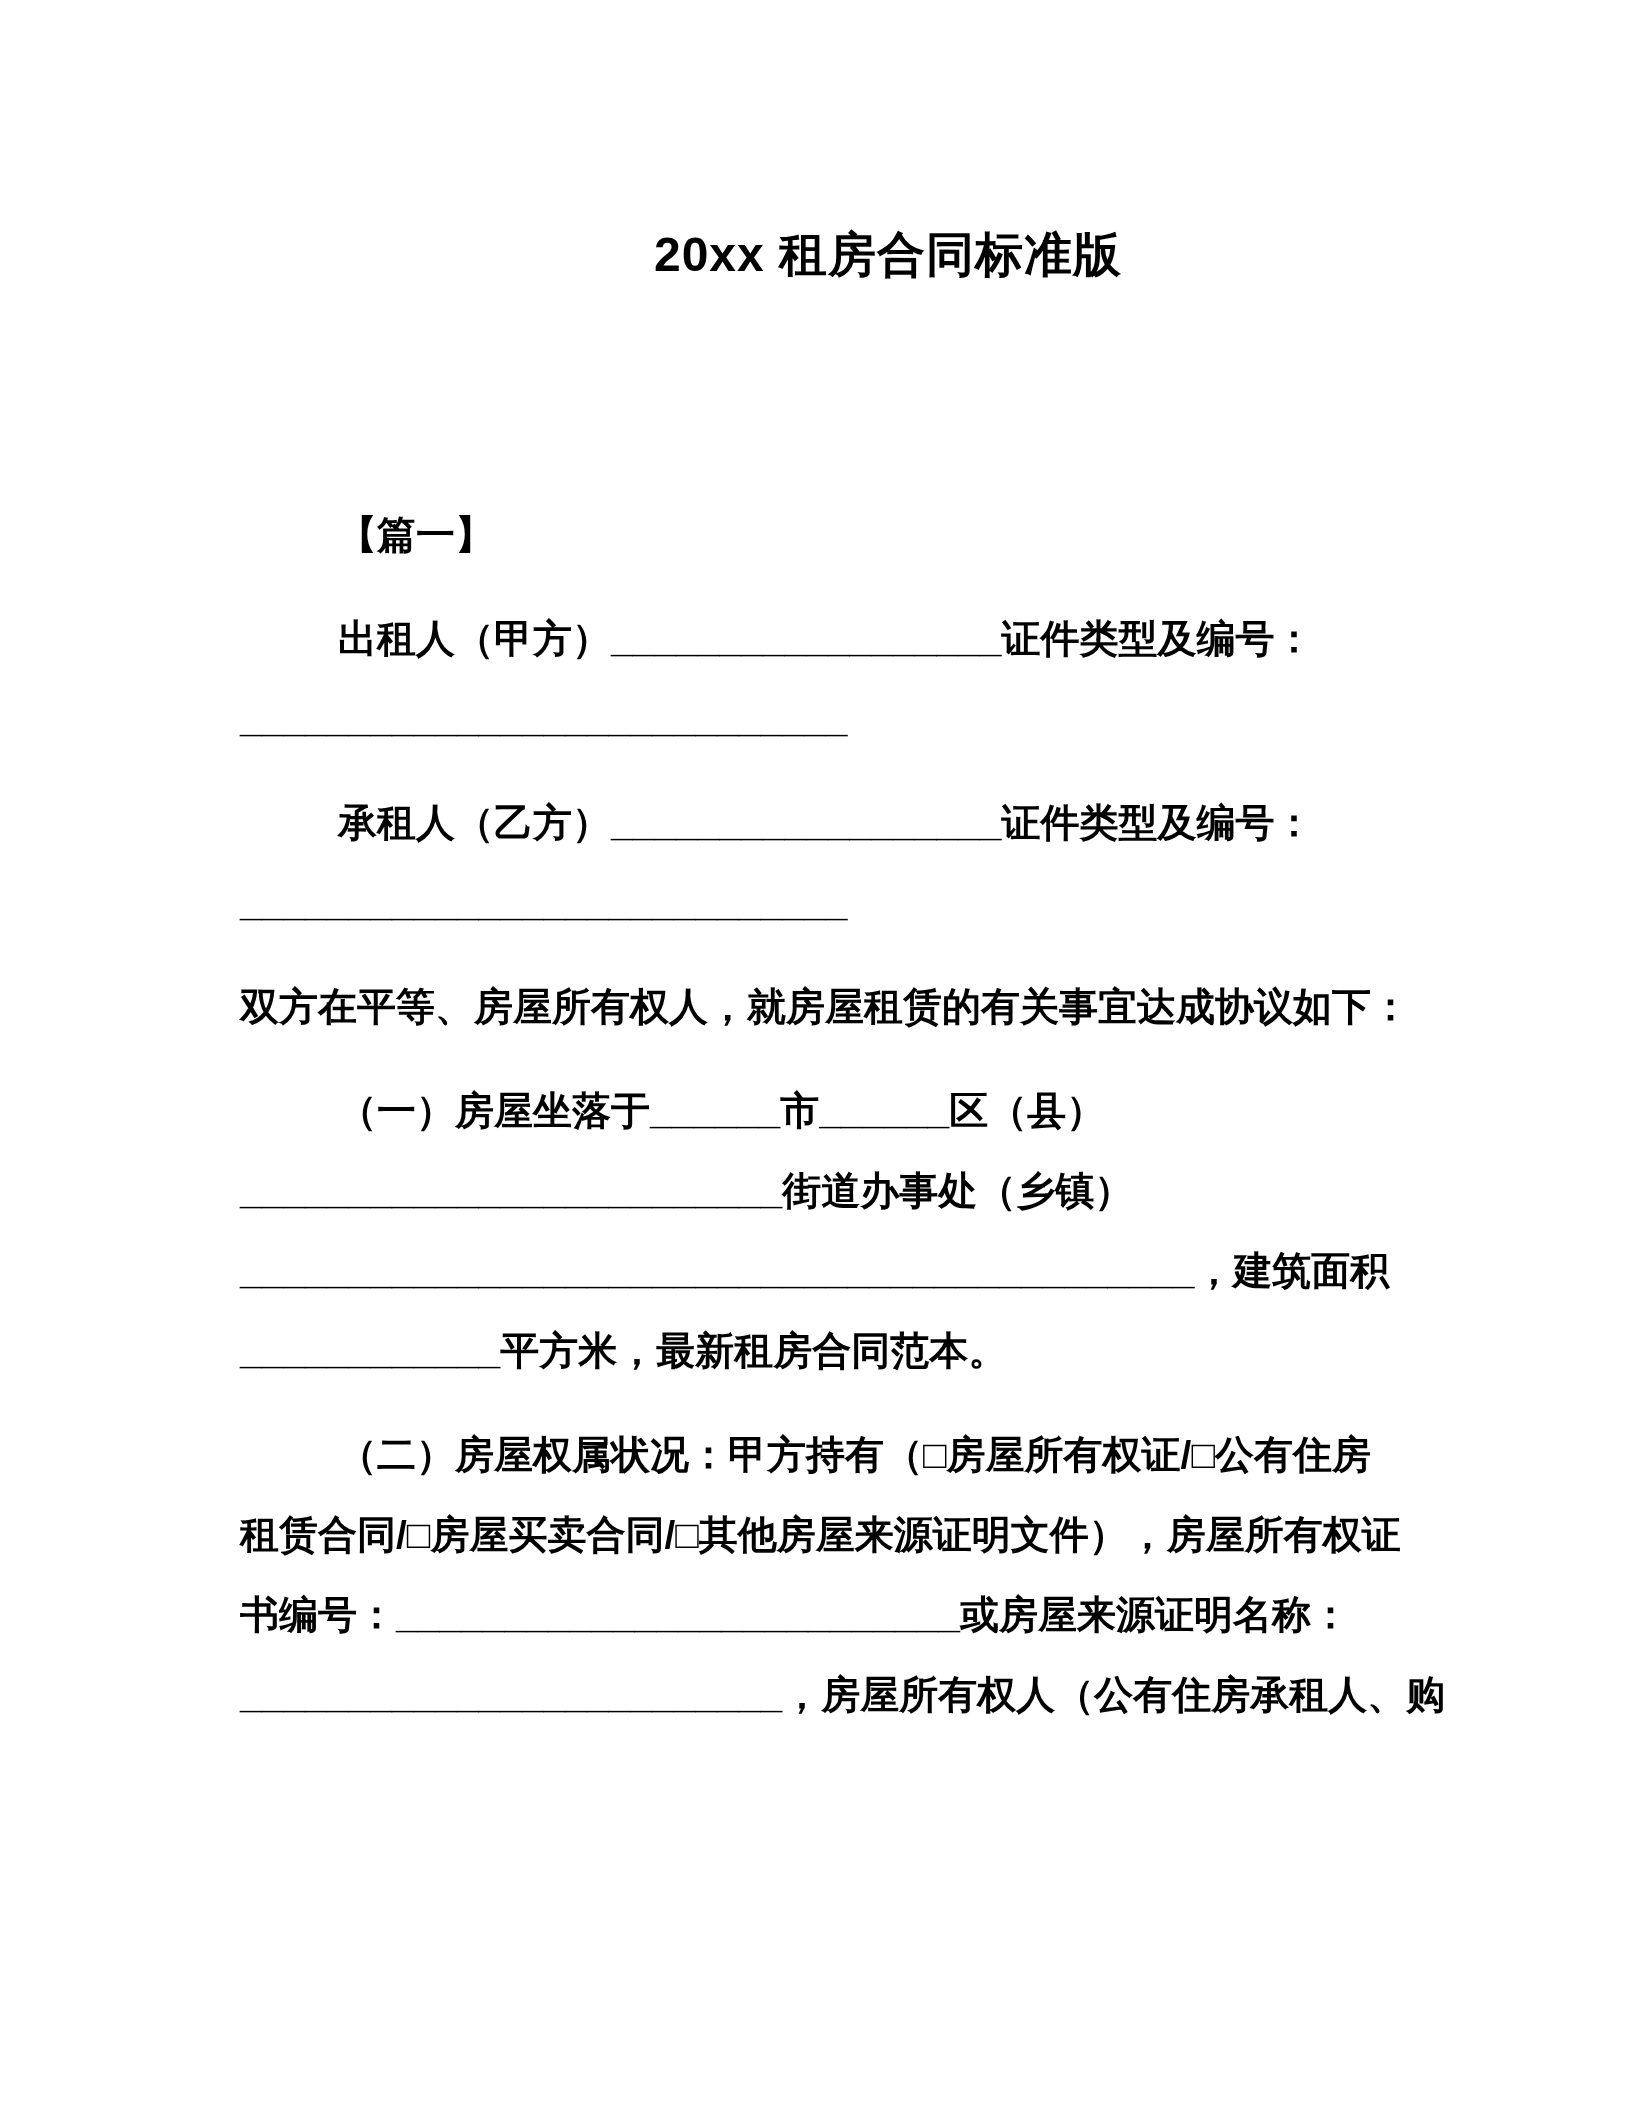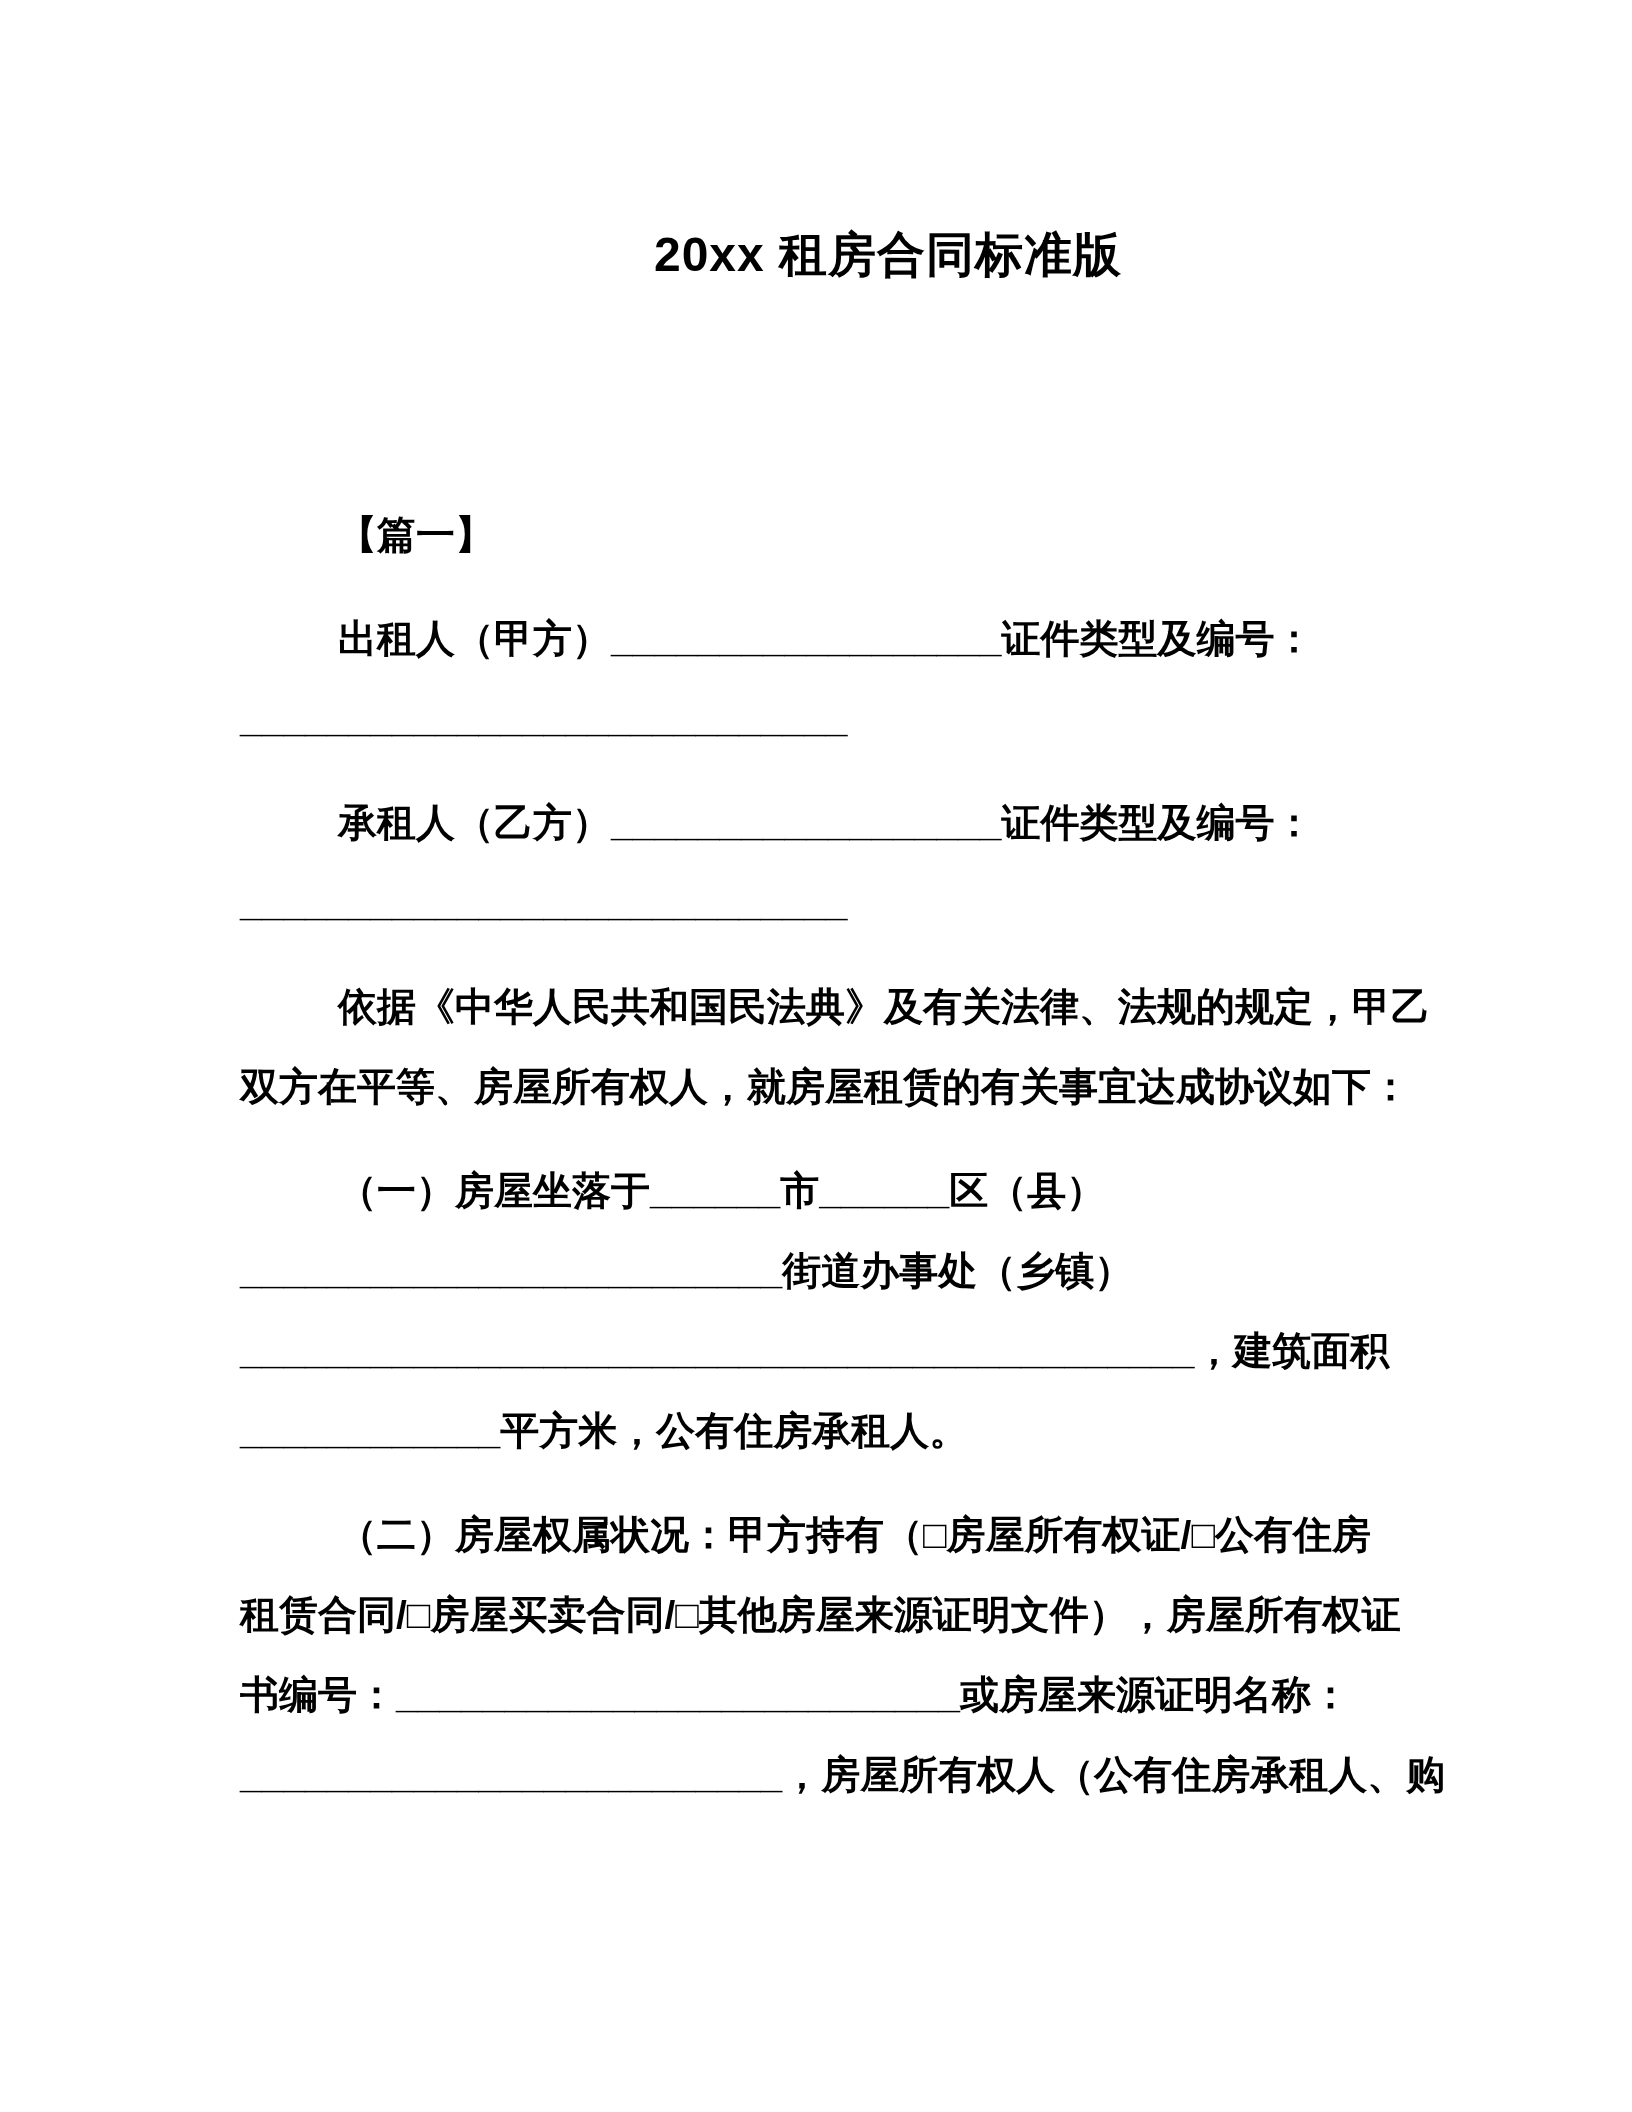--- a/index.html
+++ b/index.html
@@ -47,28 +47,27 @@
         </div>
         <div class="para">
           <div class="line indent">出租人（甲方）__________________证件类型及编号：</div>
           <div class="line">____________________________</div>
         </div>
         <div class="para">
           <div class="line indent">承租人（乙方）__________________证件类型及编号：</div>
           <div class="line">____________________________</div>
         </div>
         <div class="para">
-          <div class="line indent">依据《中华人民共和国民法典》及有关法律、法规的规定，甲乙</div>
           <div class="line">双方在平等、房屋所有权人，就房屋租赁的有关事宜达成协议如下：</div>
         </div>
         <div class="para">
           <div class="line indent">（一）房屋坐落于______市______区（县）</div>
           <div class="line">_________________________街道办事处（乡镇）</div>
           <div class="line">____________________________________________，建筑面积</div>
-          <div class="line">____________平方米，公有住房承租人。</div>
+          <div class="line">____________平方米，最新租房合同范本。</div>
         </div>
         <div class="para">
           <div class="line indent">（二）房屋权属状况：甲方持有（□房屋所有权证/□公有住房</div>
           <div class="line">租赁合同/□房屋买卖合同/□其他房屋来源证明文件），房屋所有权证</div>
           <div class="line">书编号：__________________________或房屋来源证明名称：</div>
           <div class="line">_________________________，房屋所有权人（公有住房承租人、购</div>
         </div>
       </div>
   </div>
 </div>

